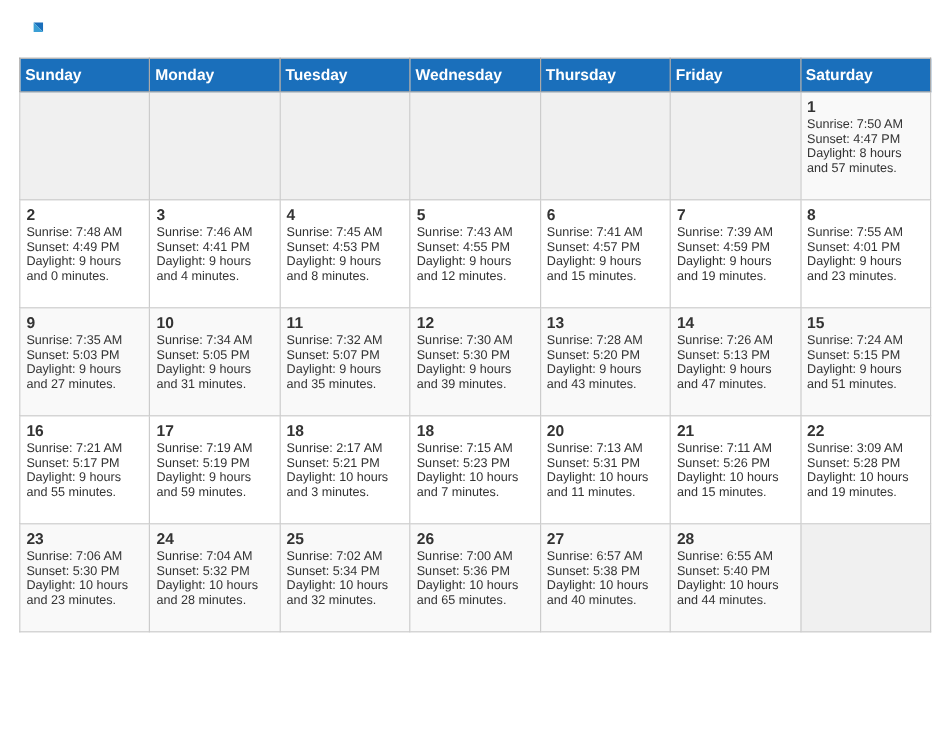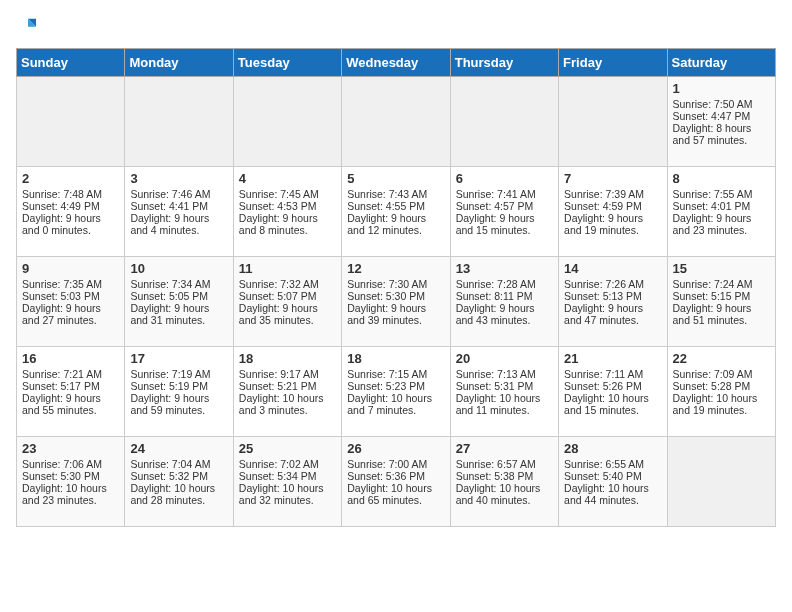--- a/index.html
+++ b/index.html
@@ -186,21 +186,21 @@
         </td>
         <td>
           <span class="day-num">12</span>
           <div>Sunrise: 7:30 AM</div>
           <div>Sunset: 5:30 PM</div>
           <div>Daylight: 9 hours and 39 minutes.</div>
         </td>
         <td>
           <span class="day-num">13</span>
           <div>Sunrise: 7:28 AM</div>
-          <div>Sunset: 8:11 PM</div>
+          <div>Sunset: 5:20 PM</div>
           <div>Daylight: 9 hours and 43 minutes.</div>
         </td>
         <td>
           <span class="day-num">14</span>
           <div>Sunrise: 7:26 AM</div>
           <div>Sunset: 5:13 PM</div>
           <div>Daylight: 9 hours and 47 minutes.</div>
         </td>
         <td>
           <span class="day-num">15</span>
@@ -217,21 +217,21 @@
           <div>Daylight: 9 hours and 55 minutes.</div>
         </td>
         <td>
           <span class="day-num">17</span>
           <div>Sunrise: 7:19 AM</div>
           <div>Sunset: 5:19 PM</div>
           <div>Daylight: 9 hours and 59 minutes.</div>
         </td>
         <td>
           <span class="day-num">18</span>
-          <div>Sunrise: 9:17 AM</div>
+          <div>Sunrise: 2:17 AM</div>
           <div>Sunset: 5:21 PM</div>
           <div>Daylight: 10 hours and 3 minutes.</div>
         </td>
         <td>
           <span class="day-num">18</span>
           <div>Sunrise: 7:15 AM</div>
           <div>Sunset: 5:23 PM</div>
           <div>Daylight: 10 hours and 7 minutes.</div>
         </td>
         <td>
@@ -241,21 +241,21 @@
           <div>Daylight: 10 hours and 11 minutes.</div>
         </td>
         <td>
           <span class="day-num">21</span>
           <div>Sunrise: 7:11 AM</div>
           <div>Sunset: 5:26 PM</div>
           <div>Daylight: 10 hours and 15 minutes.</div>
         </td>
         <td>
           <span class="day-num">22</span>
-          <div>Sunrise: 7:09 AM</div>
+          <div>Sunrise: 3:09 AM</div>
           <div>Sunset: 5:28 PM</div>
           <div>Daylight: 10 hours and 19 minutes.</div>
         </td>
       </tr>
       <tr>
         <td>
           <span class="day-num">23</span>
           <div>Sunrise: 7:06 AM</div>
           <div>Sunset: 5:30 PM</div>
           <div>Daylight: 10 hours and 23 minutes.</div>

